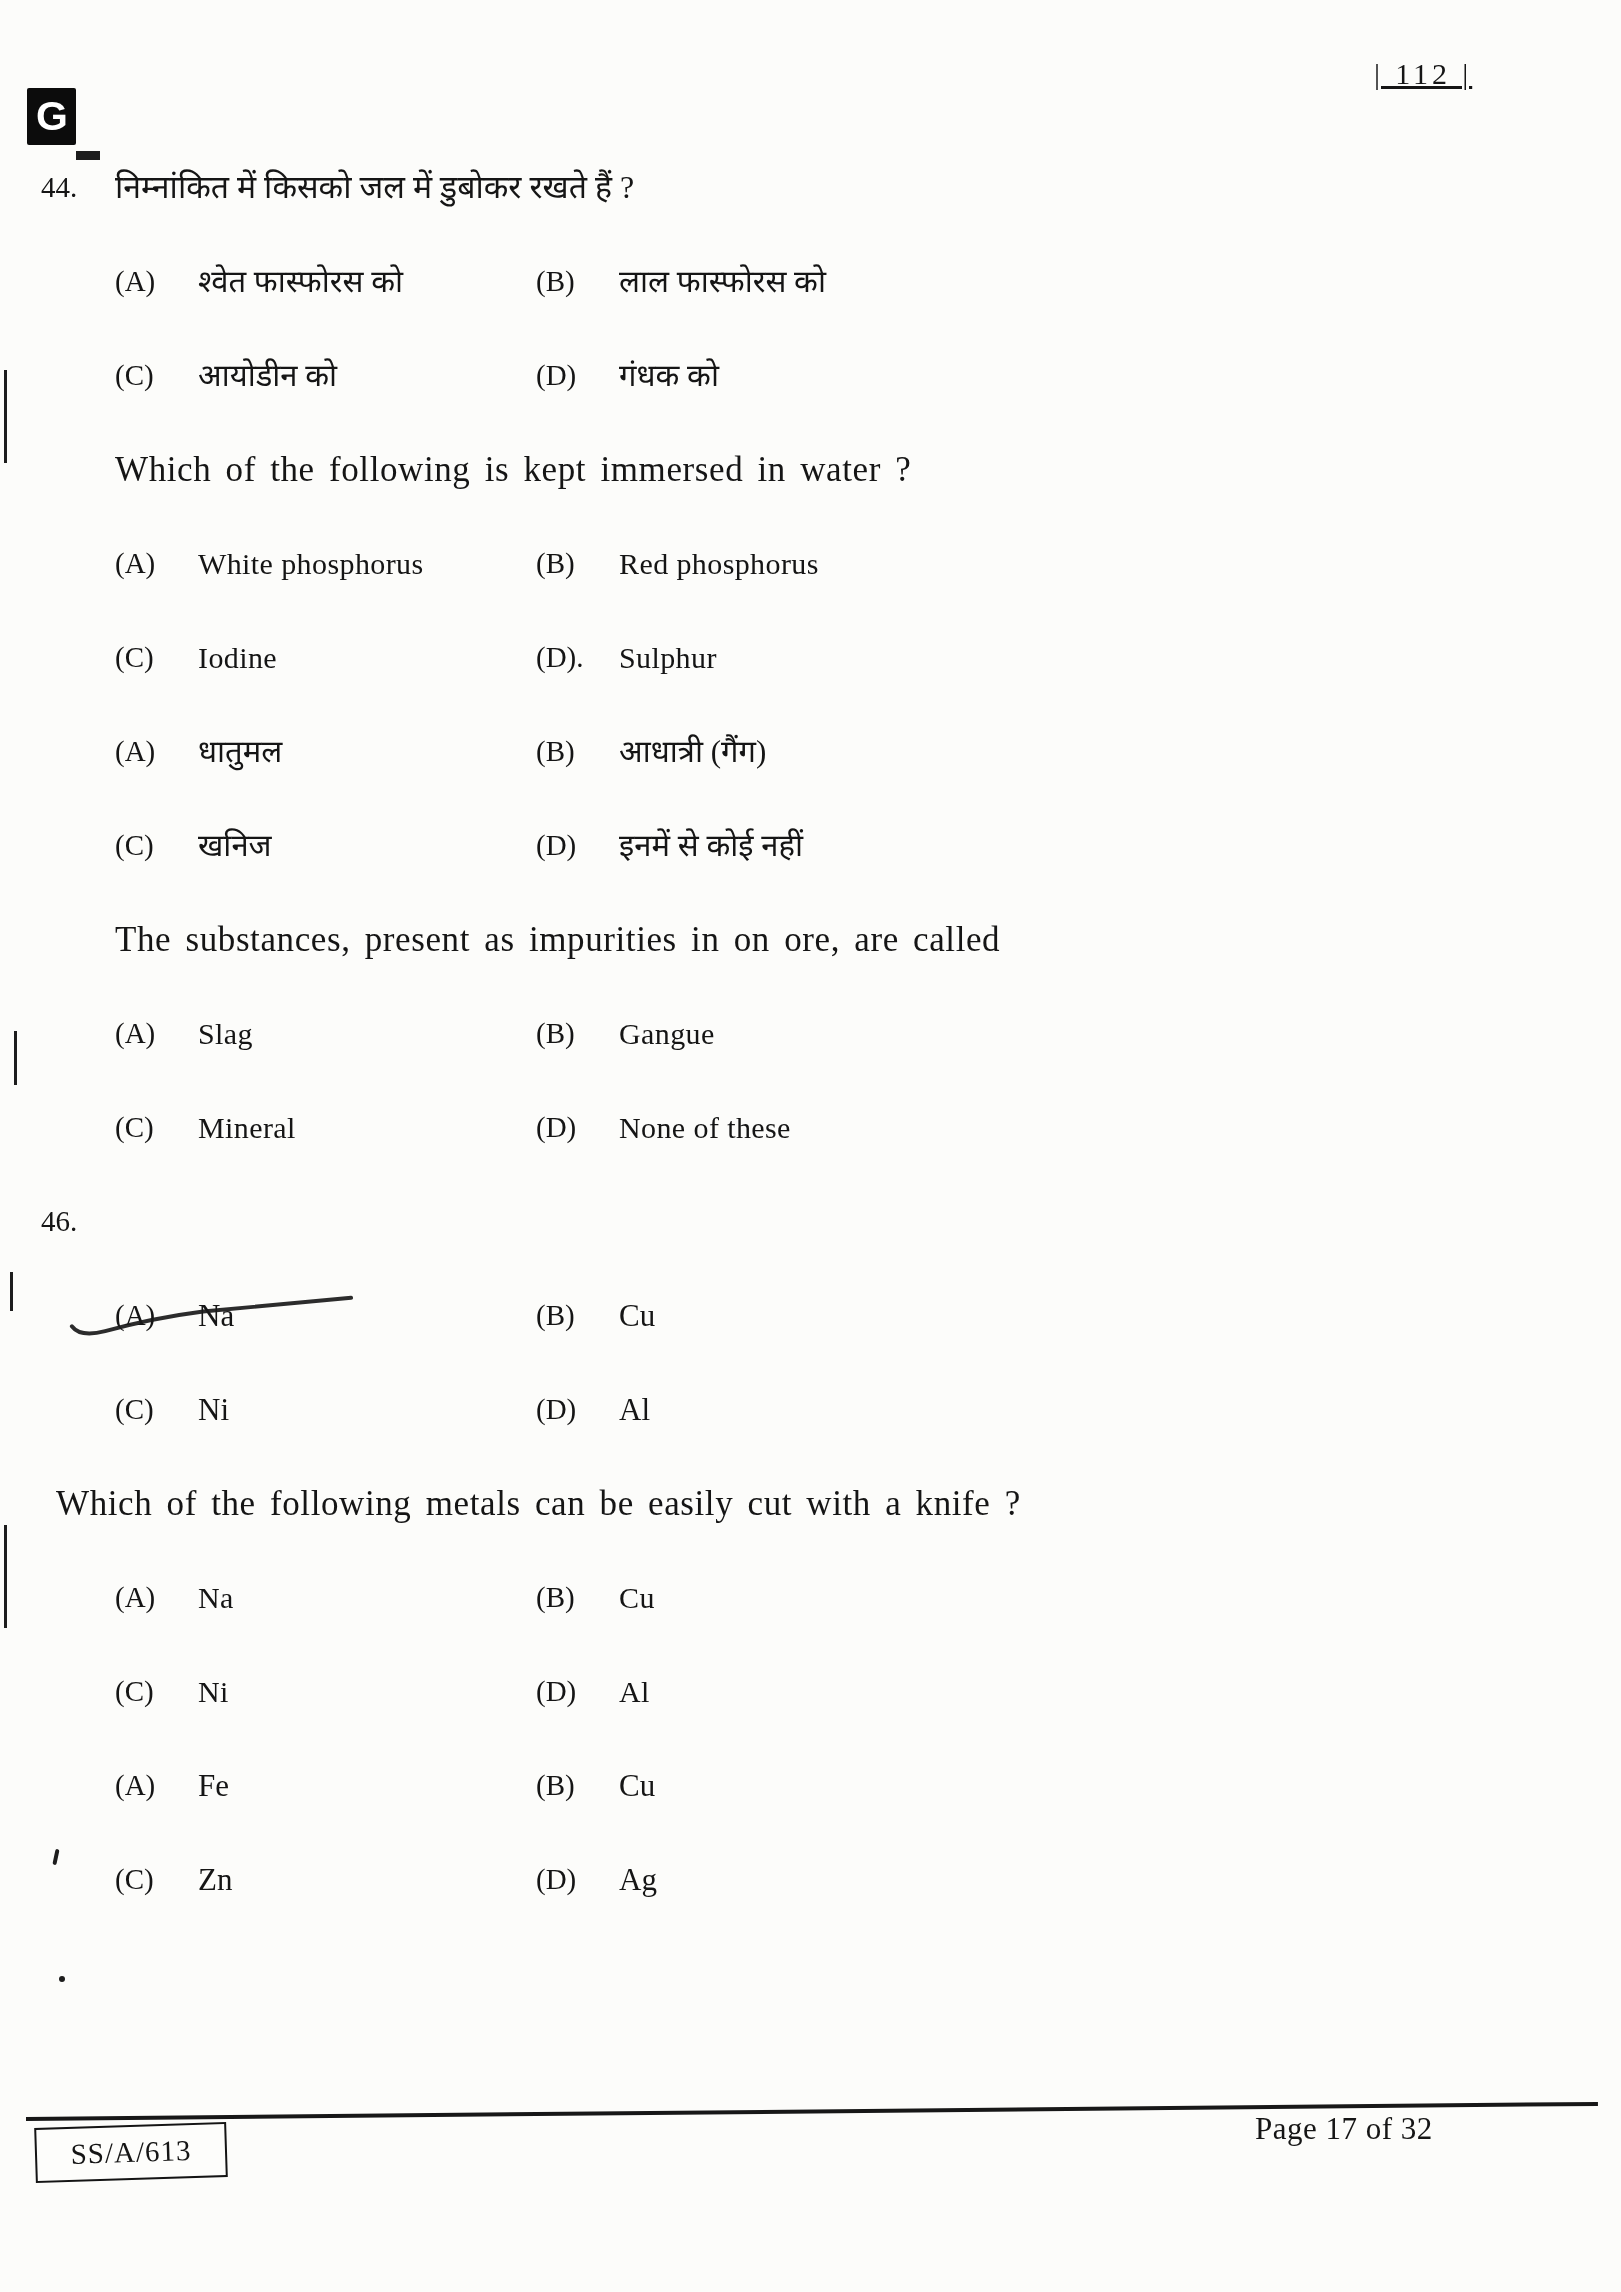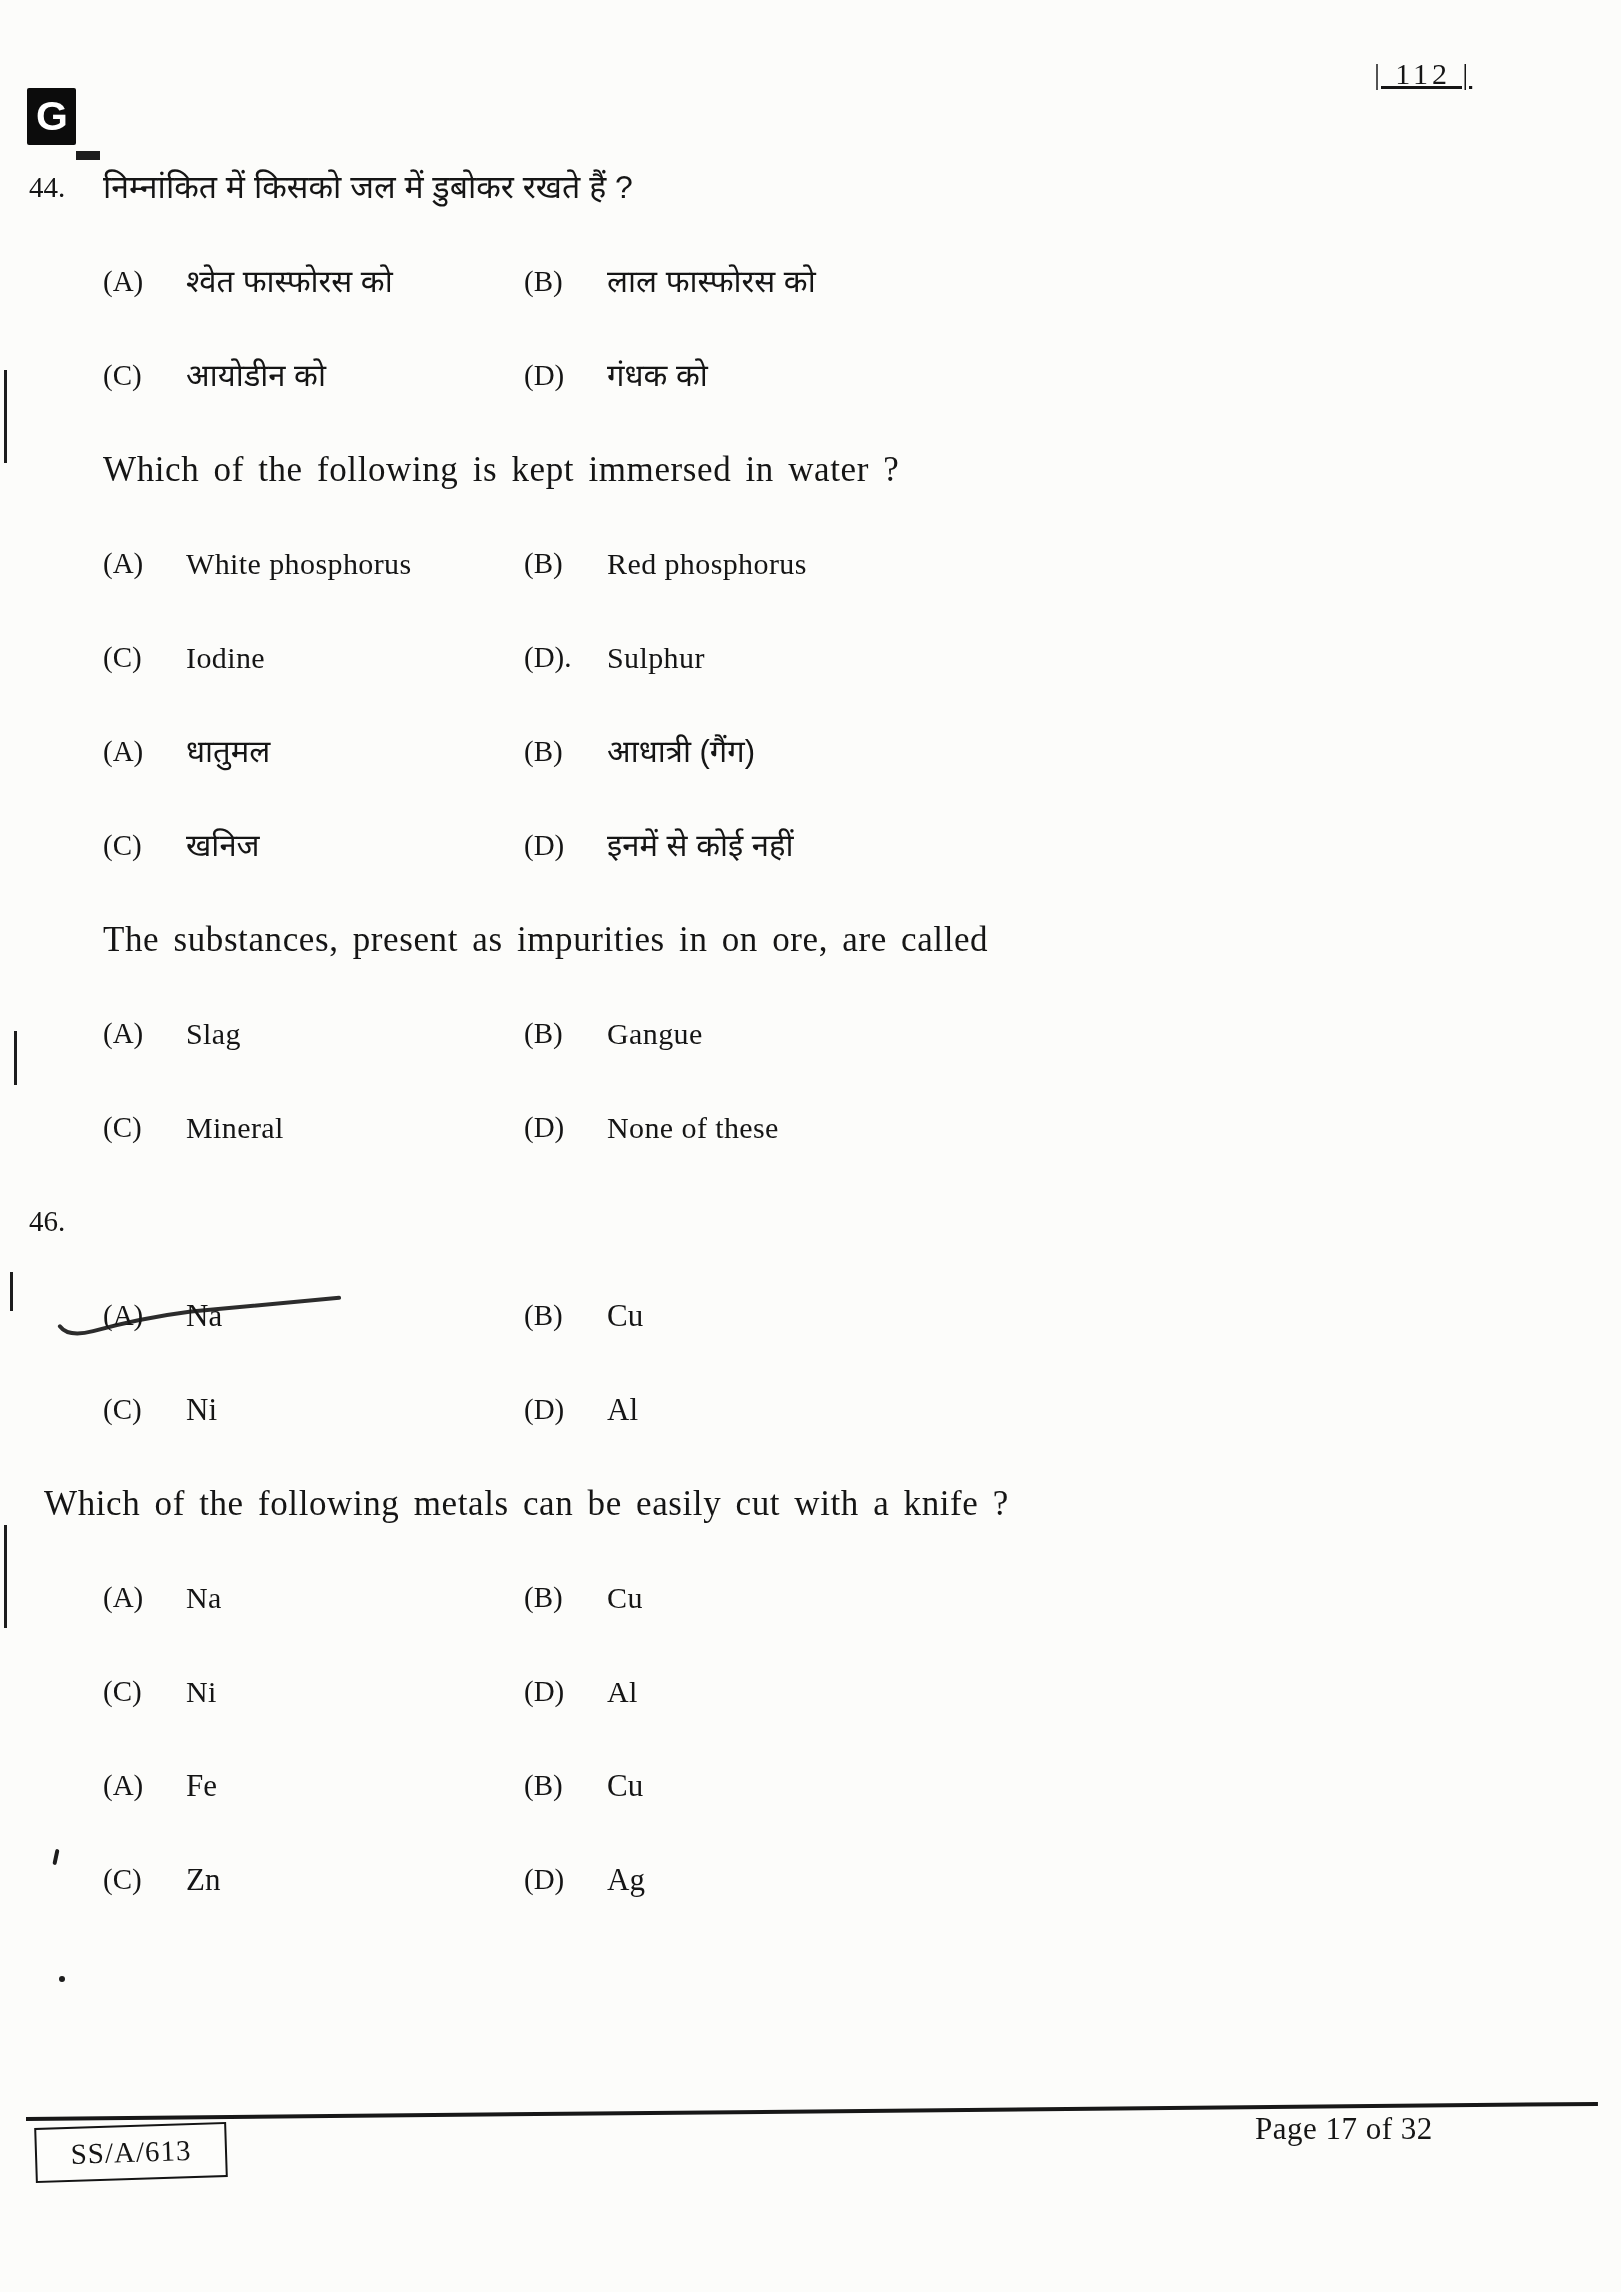--- a/index.html
+++ b/index.html
@@ -18,35 +18,35 @@
     background:#0c0c0c;color:#ffffff;
     display:flex;align-items:center;justify-content:center;
     font-family:"Liberation Sans","DejaVu Sans",sans-serif;
     font-weight:bold;font-size:41px;border-radius:2px;
   }
   .top-num{
     position:absolute;left:1374px;top:57px;
     font-size:30px;letter-spacing:3.9px;white-space:nowrap;text-decoration:underline;
   }
   
-  .content{position:absolute;left:0;top:167px;width:1367px;}
+  .content{position:absolute;left:12px;top:167px;width:1367px;}
   .row{display:flex;line-height:41px;margin-bottom:53px;}
   .qnum{
     flex:none;box-sizing:border-box;width:103px;padding-left:29px;
     font-size:29px;
   }
   .qtext{font-size:32px;white-space:nowrap;}
   .eng .qtext{font-size:35px;letter-spacing:0.6px;word-spacing:4.9px;}
   .opt-row{padding-left:103px;}
   .opt{display:flex;flex:none;width:421px;}
   .opt.second{width:auto;}
   .letter,.letter-wrap{flex:none;width:83px;font-size:29px;}
   .otext{font-size:31px;white-space:nowrap;}
   .eng .otext{font-size:30px;letter-spacing:0.4px;}
-  .hindi{font-family:Liberation Sans, sans-serif;}
+  .hindi{font-family:Liberation Serif, serif;}
   
   .letter-wrap{position:relative;display:flex;}
   .pen-stroke{
     position:absolute;left:-51px;top:-9.8px;width:294px;height:57px;
     overflow:visible;pointer-events:none;
   }
   
   .footer-line{
     position:absolute;left:25.5px;top:2117px;width:1572px;height:3.9px;
     background:#171717;transform:rotate(-0.55deg);transform-origin:left center;

